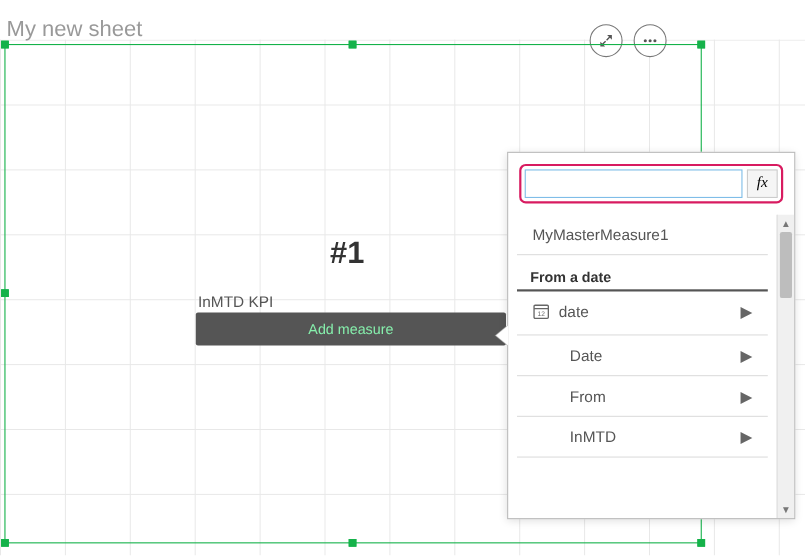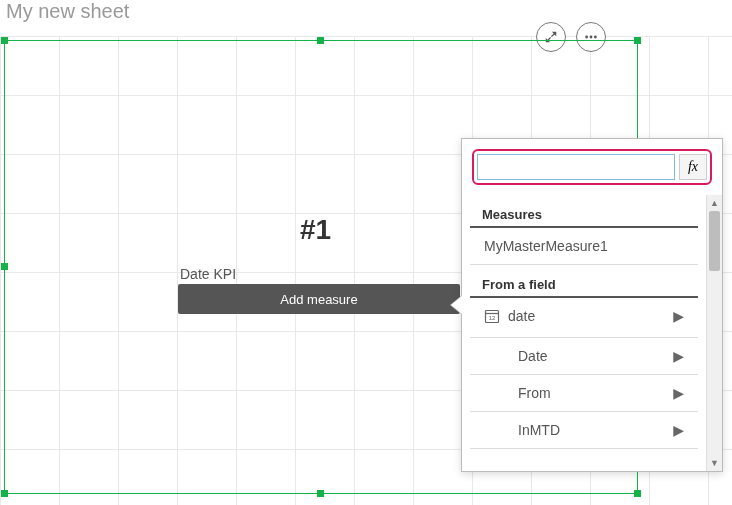--- a/index.html
+++ b/index.html
@@ -6,21 +6,21 @@
   body {
     font-family: Arial, sans-serif;
     width: 732px;
     height: 505px;
     background: #fff;
     position: relative;
     overflow: hidden;
   }
   .sheet-title {
     position: absolute;
-    top: 0;
+    top: 16px;
     left: 6px;
     font-size: 20px;
     color: #999;
   }
   .grid-bg {
     position: absolute;
     top: 36px;
     left: 0;
     right: 0;
     bottom: 0;
@@ -82,21 +82,21 @@
     font-size: 14px;
     color: #555;
   }
   .add-measure-btn {
     position: absolute;
     top: 284px;
     left: 178px;
     width: 282px;
     height: 30px;
     background: #555;
-    color: #ffffff;
+    color: #86efac;
     border: none;
     font-size: 13px;
     border-radius: 2px;
     cursor: pointer;
   }
   .popover {
     position: absolute;
     top: 138px;
     left: 461px;
     width: 262px;
@@ -237,36 +237,35 @@
   <div class="handle h-tm"></div>
   <div class="handle h-tr"></div>
   <div class="handle h-ml"></div>
   <div class="handle h-mr"></div>
   <div class="handle h-bl"></div>
   <div class="handle h-bm"></div>
   <div class="handle h-br"></div>
 </div>
 
 <div class="kpi-value">#1</div>
-<div class="kpi-label">Date KPI</div>
+<div class="kpi-label">InMTD KPI</div>
 <button class="add-measure-btn">Add measure</button>
 
 <div class="popover-arrow"></div>
 <div class="popover">
   <div class="search-row">
     <input class="search-input" type="text" placeholder="" style="">
     <button class="fx-btn">fx</button>
   </div>
   <div class="list-wrap">
     <div class="list-inner">
-      <div class="section-header">Measures</div>
       <div class="list-item">
         <span>MyMasterMeasure1</span>
       </div>
-      <div class="section-header">From a field</div>
+      <div class="section-header">From a date</div>
 
       <div class="list-item">
         <span class="cal-icon"><svg viewBox="0 0 16 16">
               <rect x="1.5" y="2.5" width="13" height="12" rx="1" fill="none" stroke="#666" stroke-width="1.2"></rect>
               <line x1="1.5" y1="5.5" x2="14.5" y2="5.5" stroke="#666" stroke-width="1.2"></line>
               <text x="8" y="12" font-size="6" fill="#666" text-anchor="middle">12</text>
             </svg></span>
         <span>date</span>
         <span class="chev">▶</span>
       </div>

